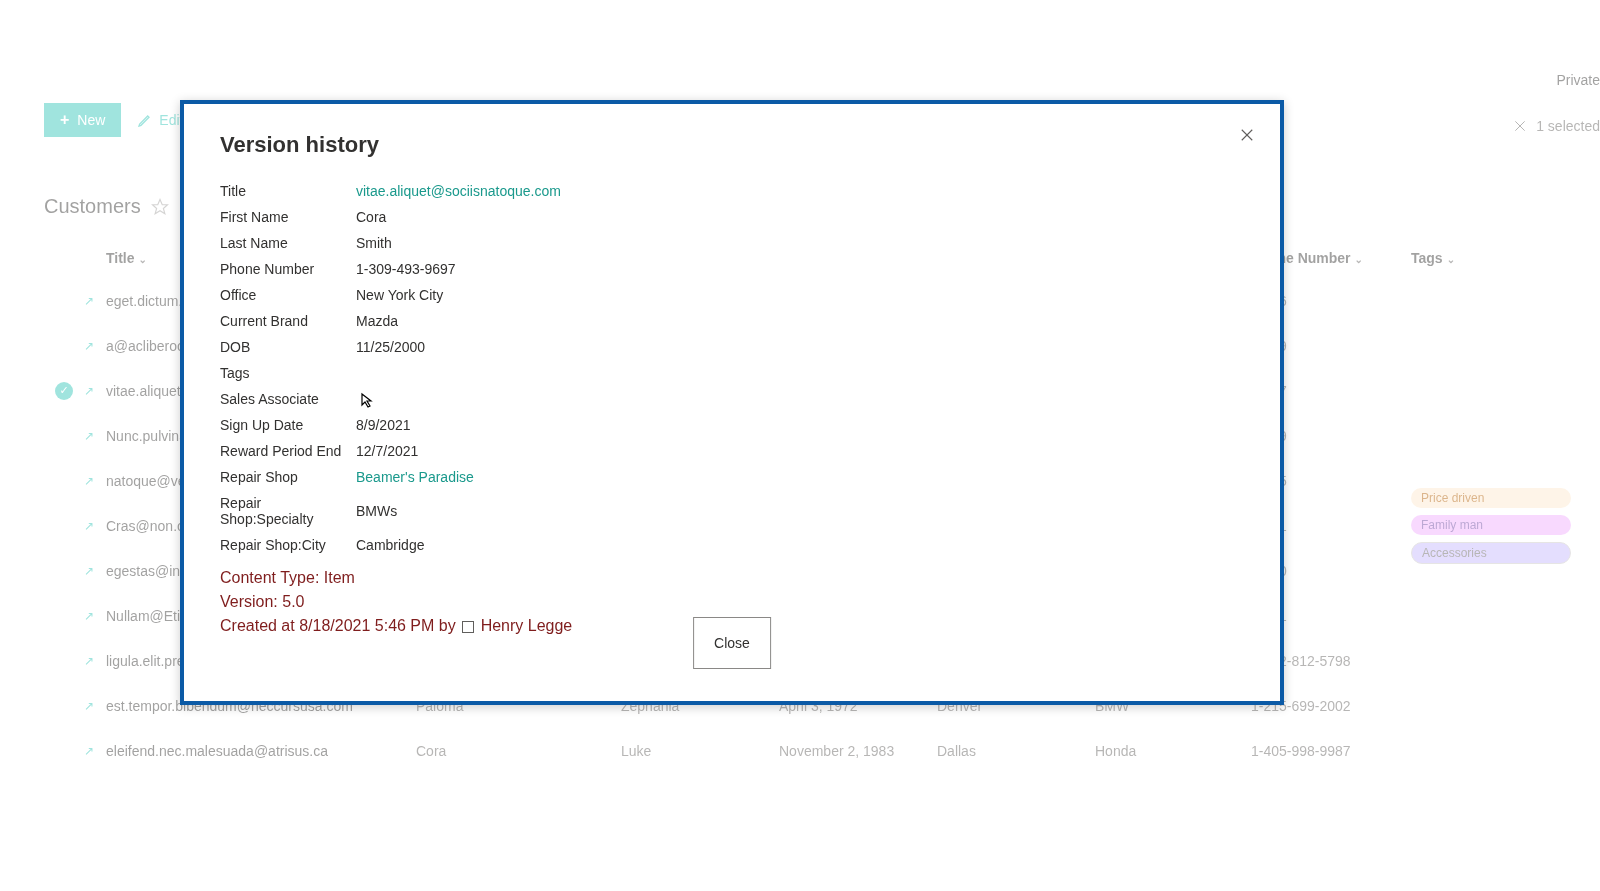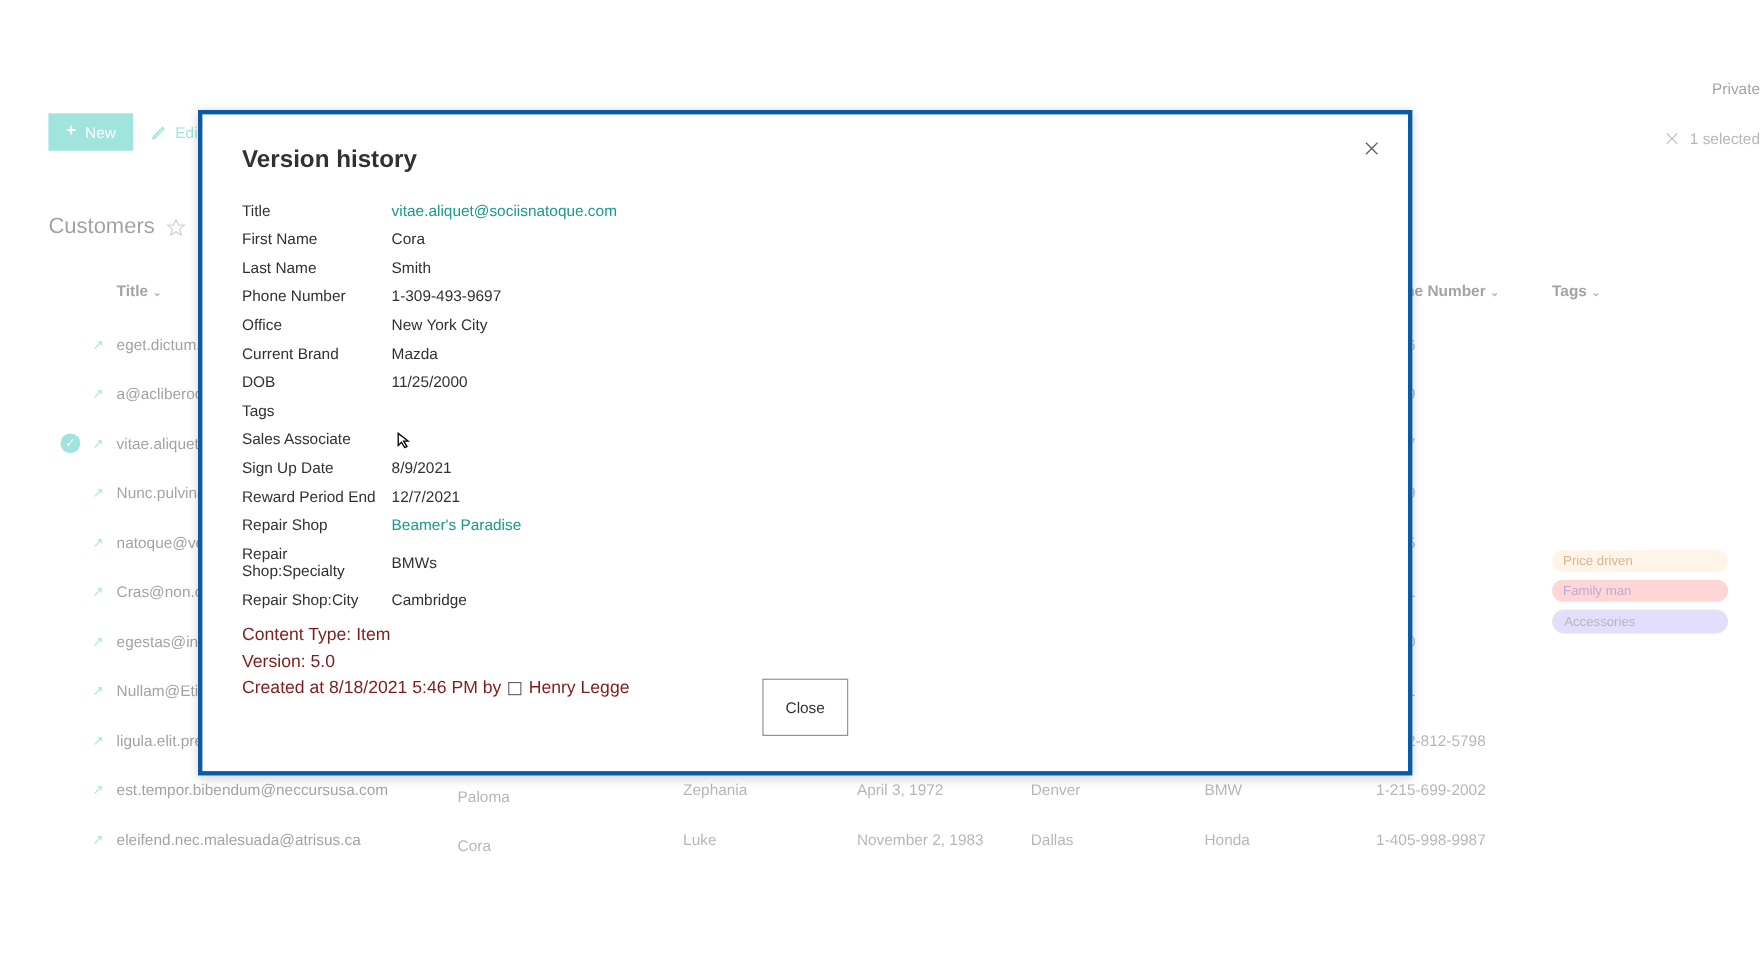--- a/index.html
+++ b/index.html
@@ -116,21 +116,21 @@
     }
     .table-head {
       display: flex;
       align-items: center;
       padding: 12px 0;
       color: #323130;
       font-weight: 600;
       font-size: 14px;
     }
     .col-title { margin-left: 62px; width: 310px; }
-    .col-firstname { width: 160px; margin-top: 12px; }
+    .col-firstname { width: 160px; }
     .col-lastname { width: 158px; margin-left: 45px; }
     .col-dob { width: 158px; }
     .col-city { width: 158px; }
     .col-brand { width: 156px; }
     .col-phone { width: 160px; }
     .col-tags { width: 160px; }
     .chev {
       display: inline-block;
       margin-left: 4px;
       font-size: 10px;
@@ -173,21 +173,21 @@
       color: #323130;
     }
     .tag-pill {
       display: inline-block;
       padding: 3px 10px;
       border-radius: 12px;
       font-size: 12px;
       margin: 2px 0;
     }
     .tag-orange { background: #fde7cc; color: #b15c00; }
-    .tag-purple { background: #fca5a5; color: #6b3fa0; }
+    .tag-purple { background: #f0abfc; color: #6b3fa0; }
     .tag-outline { background: #c4b5fd; border: 1px solid #c8c6c4; color: #605e5c; }
     .tags-cell {
       display: flex;
       flex-direction: column;
       gap: 3px;
     }
     .modal-overlay {
       position: absolute;
       inset: 0;
       background: rgba(255,255,255,0.55);

